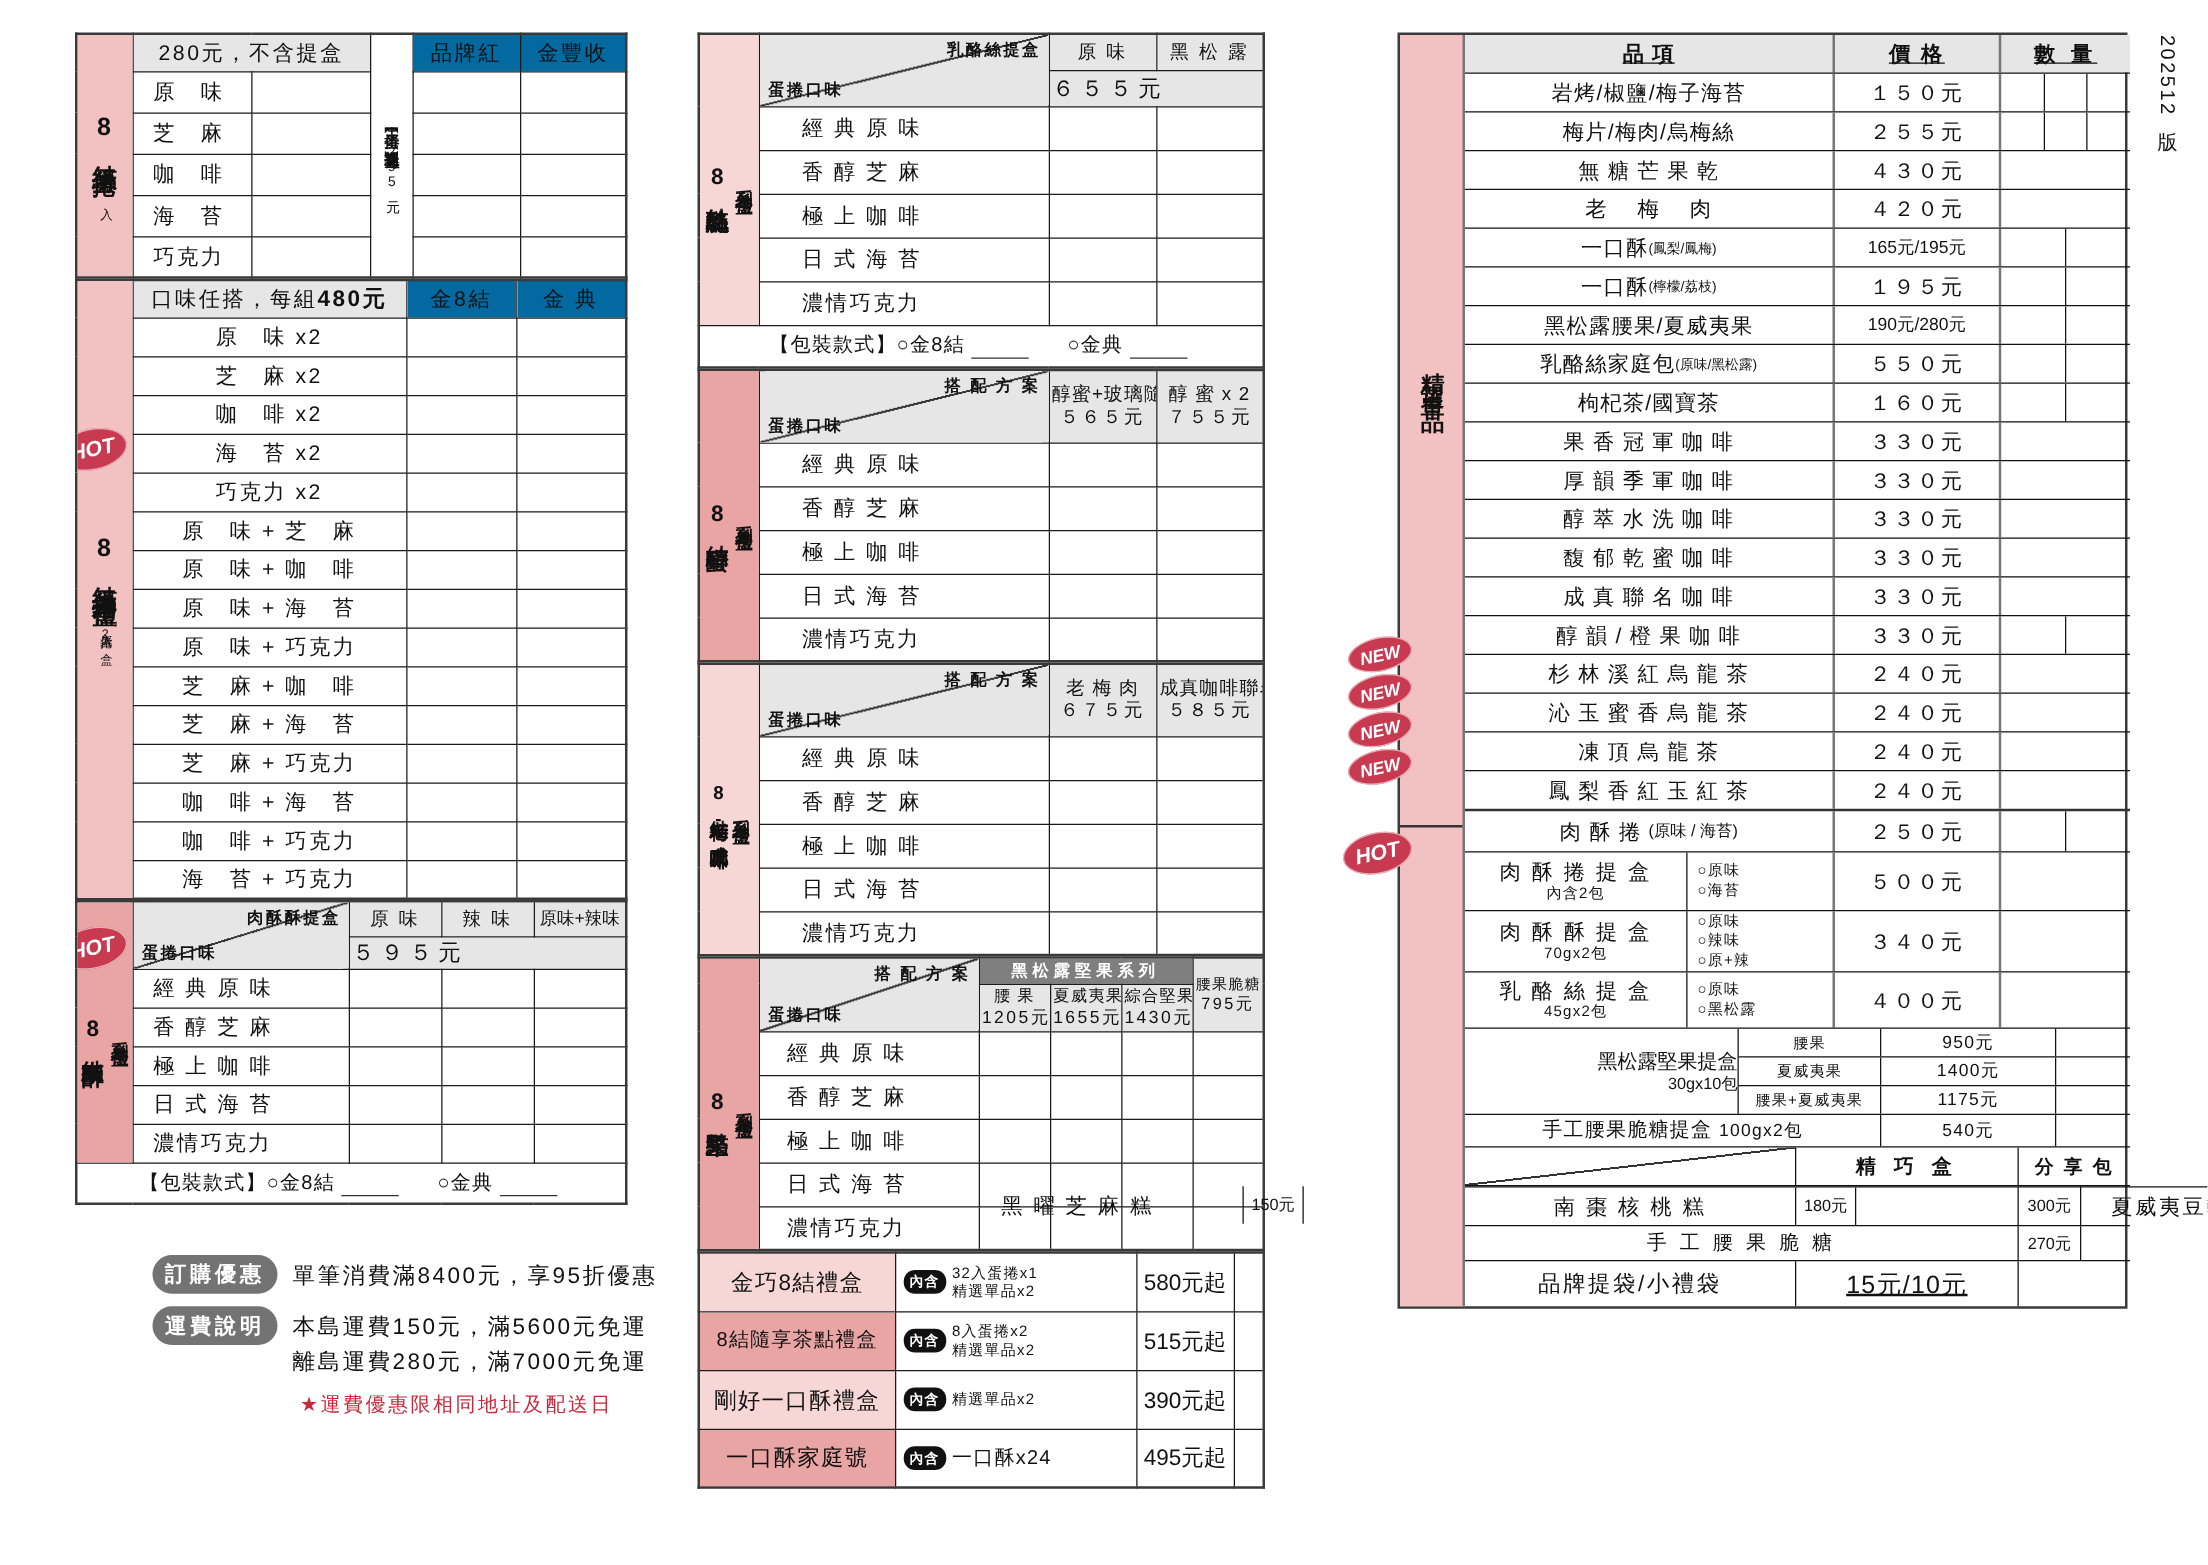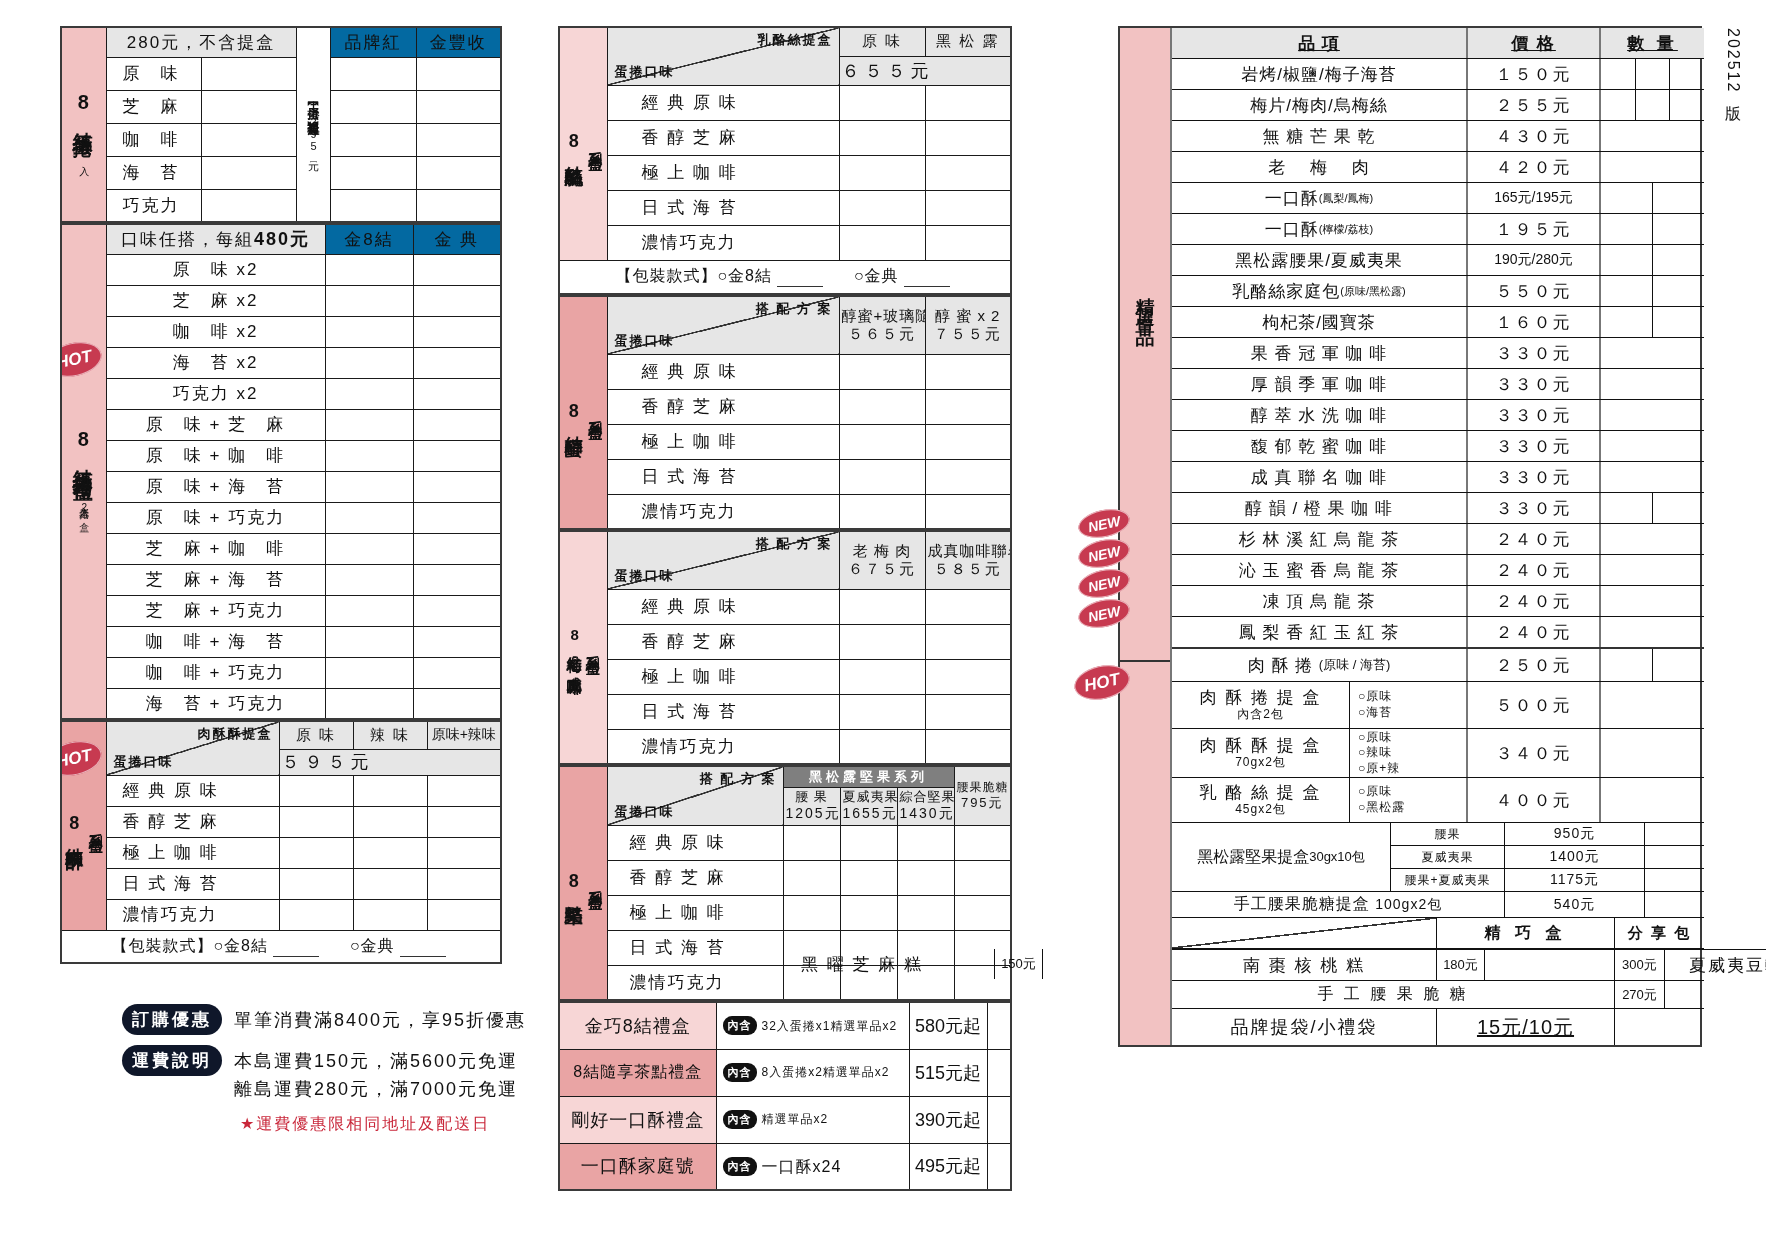--- a/index.html
+++ b/index.html
@@ -41,30 +41,30 @@
     background-image:linear-gradient(to bottom right,transparent calc(50% - 0.8px),#333 calc(50% - 0.8px),#333 calc(50% + 0.8px),transparent calc(50% + 0.8px));}
   .diag .ctr{position:absolute;top:3px;right:6px;font-size:13px;font-weight:bold;letter-spacing:2px;}
   .diag .cbl{position:absolute;bottom:4px;left:7px;font-size:13px;font-weight:bold;letter-spacing:2px;}
   .two div{line-height:1.25;font-size:15px;letter-spacing:1px;}
   .two .hp{font-size:15px;letter-spacing:2px;}
   .hot,.newb{position:absolute;background:#c73a50;color:#fff;border-radius:50%;display:flex;align-items:center;
     justify-content:center;font-weight:bold;font-style:italic;transform:rotate(-12deg);z-index:6;
     box-shadow:0 0 0 1px rgba(255,255,255,.6) inset;}
   .hot{width:56px;height:33px;font-size:17px;left:-16px;}
   .newb{width:52px;height:27px;font-size:14px;}
-  .rpill{display:inline-block;background:#0f172a;color:#fff;border-radius:16px;padding:4px 10px;
+  .rpill{display:inline-block;background:#737373;color:#fff;border-radius:16px;padding:4px 10px;
     font-weight:bold;font-size:17px;letter-spacing:3px;}
   .noteln{display:flex;align-items:flex-start;gap:12px;margin-bottom:10px;}
   .notetx{font-size:18px;letter-spacing:2px;line-height:1.55;padding-top:3px;}
   .footnote{color:#c9273a;font-size:16px;letter-spacing:2px;padding-left:118px;margin-top:2px;}
   .cbadge{background:#111;color:#fff;border-radius:9px;font-size:11px;padding:2px 5px;font-weight:bold;
     letter-spacing:1px;align-self:center;flex-shrink:0;}
   .gcont{background:#fff;}
   .gcontin{display:flex;gap:5px;align-items:center;padding-left:4px;}
-  .clines{display:flex;flex-direction:row;font-size:12px;line-height:1.2;letter-spacing:1px;justify-content:space-between;}
+  .clines{display:flex;flex-direction:column;font-size:12px;line-height:1.2;letter-spacing:1px;justify-content:space-between;}
   .gname{text-align:center;font-size:18px;letter-spacing:1px;}
   .gprice{text-align:center;font-size:18px;}
   
   .rwrap{display:flex;border:2px solid #3a3a3a;position:relative;}
   .rsb{width:50px;flex-shrink:0;background:#f2c2c2;border-right:2px solid #777;position:relative;}
   .rsb-label{position:absolute;top:255px;left:50%;transform:translateX(-50%);
     writing-mode:vertical-rl;text-orientation:upright;font-size:19px;font-weight:bold;letter-spacing:10px;}
   .rsb-div{position:absolute;left:0;width:100%;height:0;border-top:2px solid #333;top:632px;}
   .rmain{width:532px;display:flex;flex-direction:column;}
   .rrow{display:flex;border-top:1px solid #111;align-items:stretch;}
@@ -80,21 +80,21 @@
   .c-qty{width:105px;display:flex;align-items:stretch;padding:0;}
   .c-qty .sub{flex:1;border-left:1px solid #111;}
   .c-qty .sub:first-child{border-left:none;}
   .rsubtx{font-size:11px;letter-spacing:0;}
   .smp{font-size:14px;letter-spacing:0;}
   .c-name2{width:177px;flex-direction:column;line-height:1.15;font-size:17px;letter-spacing:2px;}
   .c-name2 .s2{font-size:12px;letter-spacing:1px;}
   .c-opts{width:117px;flex-direction:column;align-items:flex-start;justify-content:center;
     font-size:12px;line-height:1.3;padding-left:8px;letter-spacing:1px;}
   .nutblock{display:flex;border-top:1px solid #111;}
-  .c-nname{width:219px;display:flex;align-items:center;justify-content:center;
+  .c-nname{width:219px;display:flex;flex-direction:column;align-items:flex-end;justify-content:center;
     font-size:16px;line-height:1.2;}
   .c-nname .s2{font-size:13px;}
   .nutrows{display:flex;flex-direction:column;width:313px;border-left:1px solid #111;}
   .nutrow{display:flex;border-top:1px solid #111;height:22px;}
   .nutrow:first-child{border-top:none;}
   .c-var{width:113px;font-size:12px;letter-spacing:1px;}
   .c-nprice{width:140px;font-size:14px;letter-spacing:1px;}
   .c-nqty{width:60px;}
   .c-wname{width:332px;font-size:16px;letter-spacing:1px;}
   .c-diag{width:264px;border-left:none;background-image:linear-gradient(to bottom right,transparent calc(50% - 0.8px),

